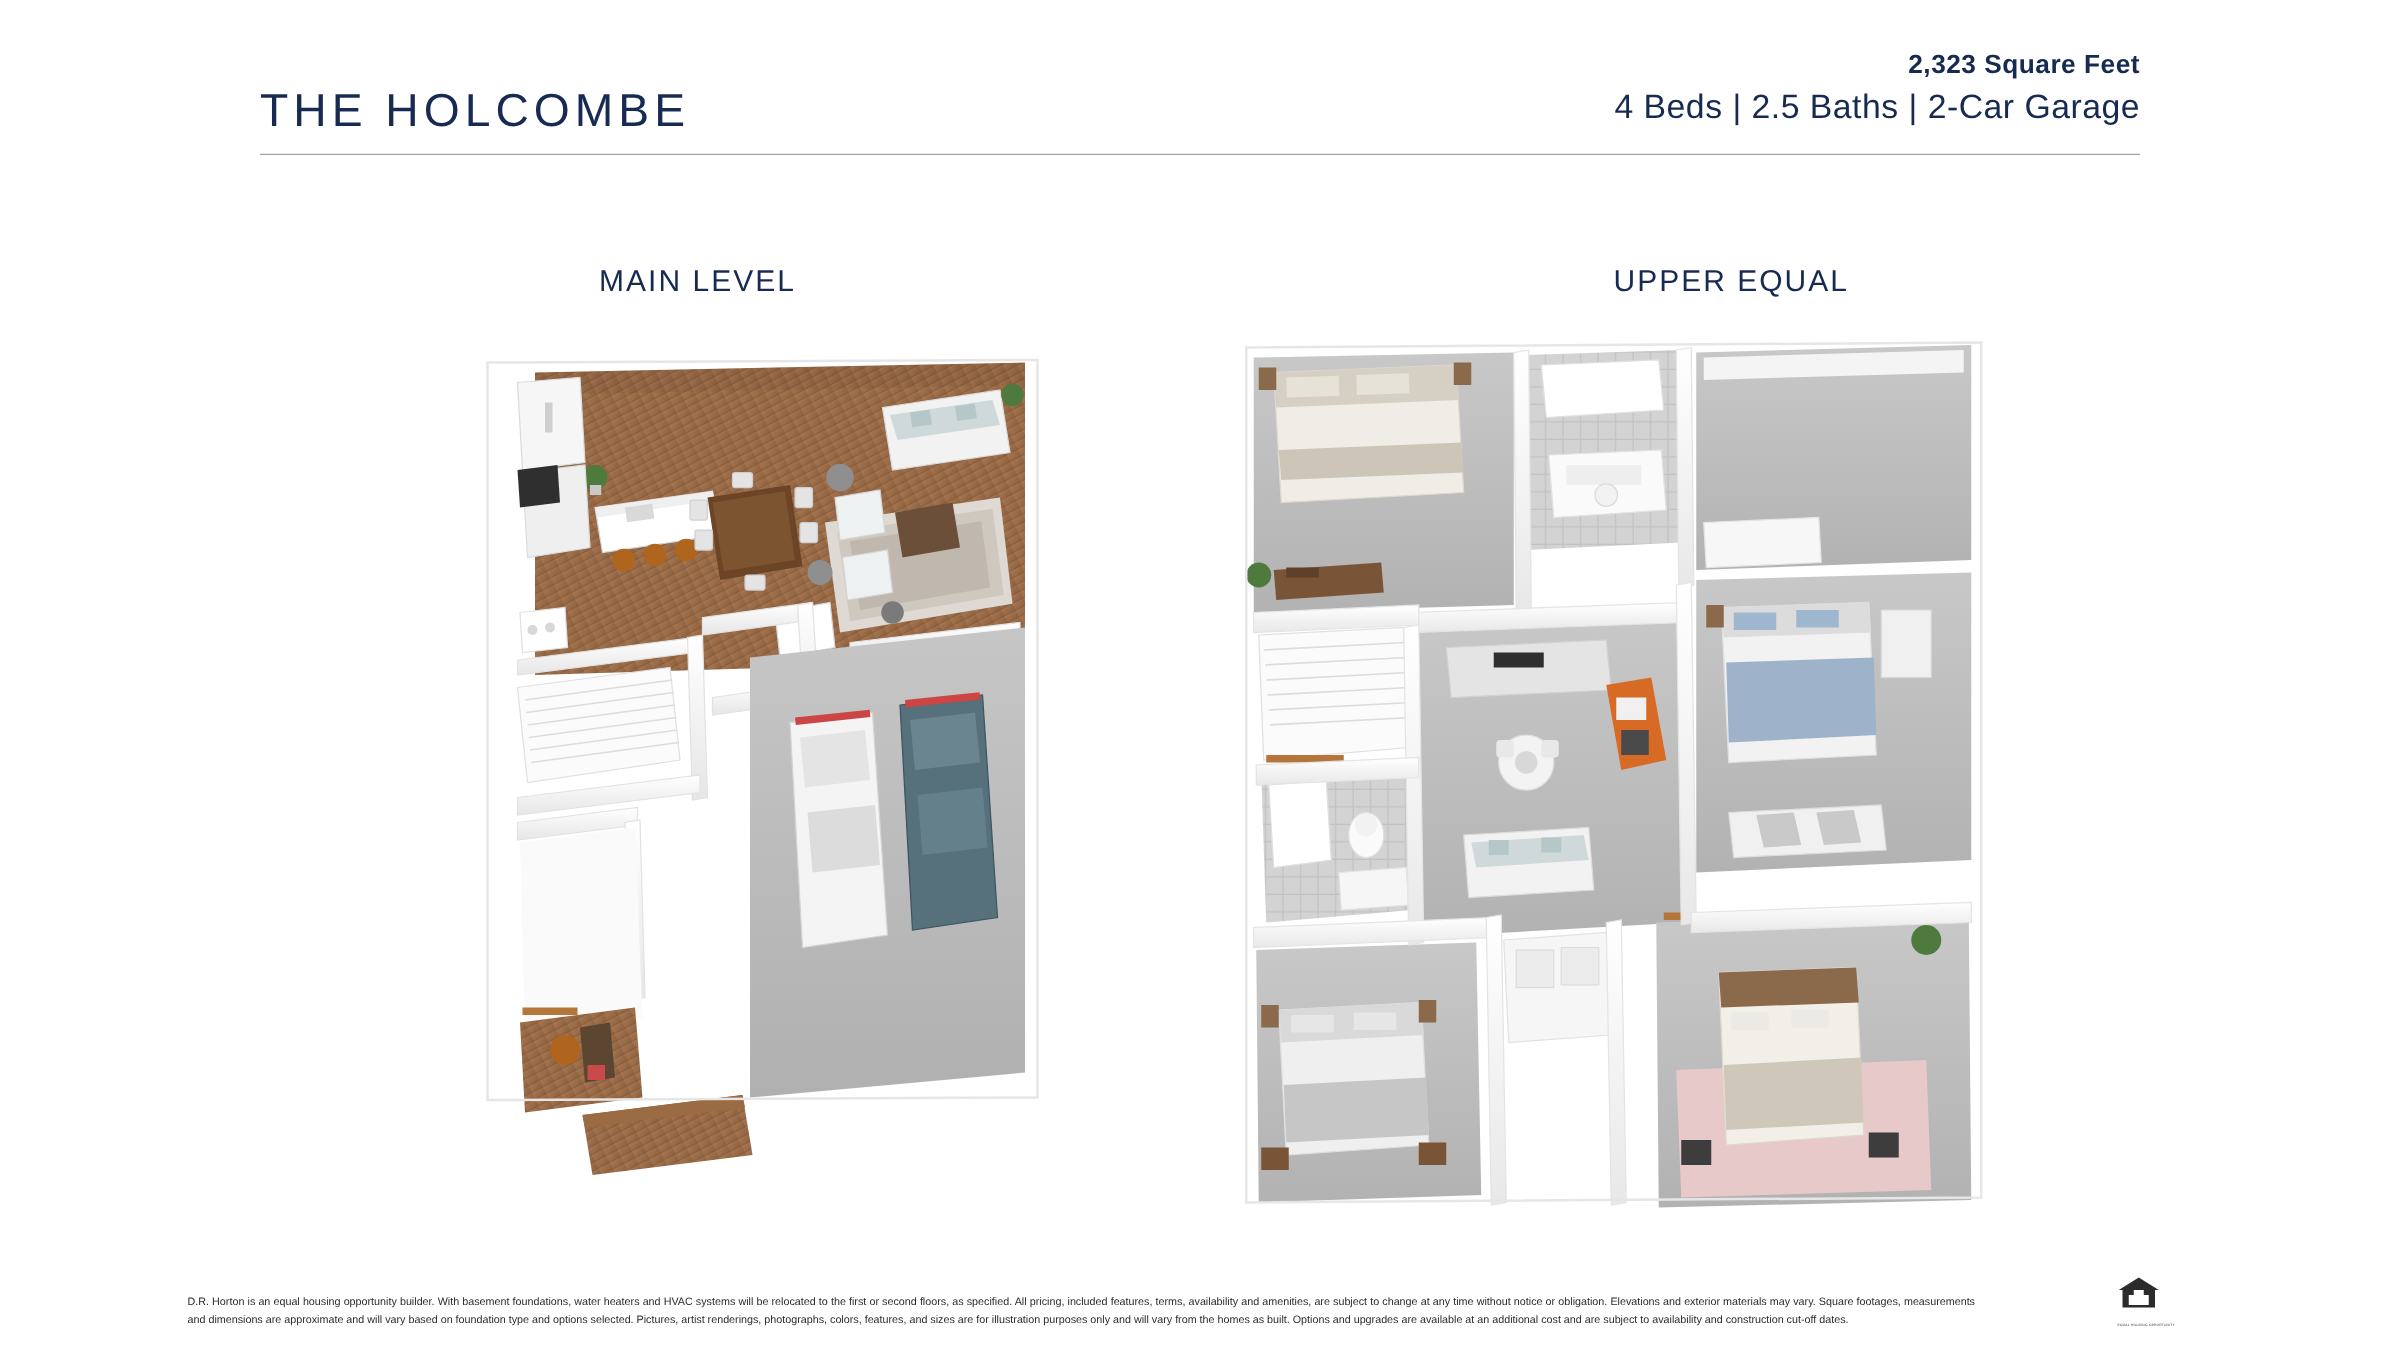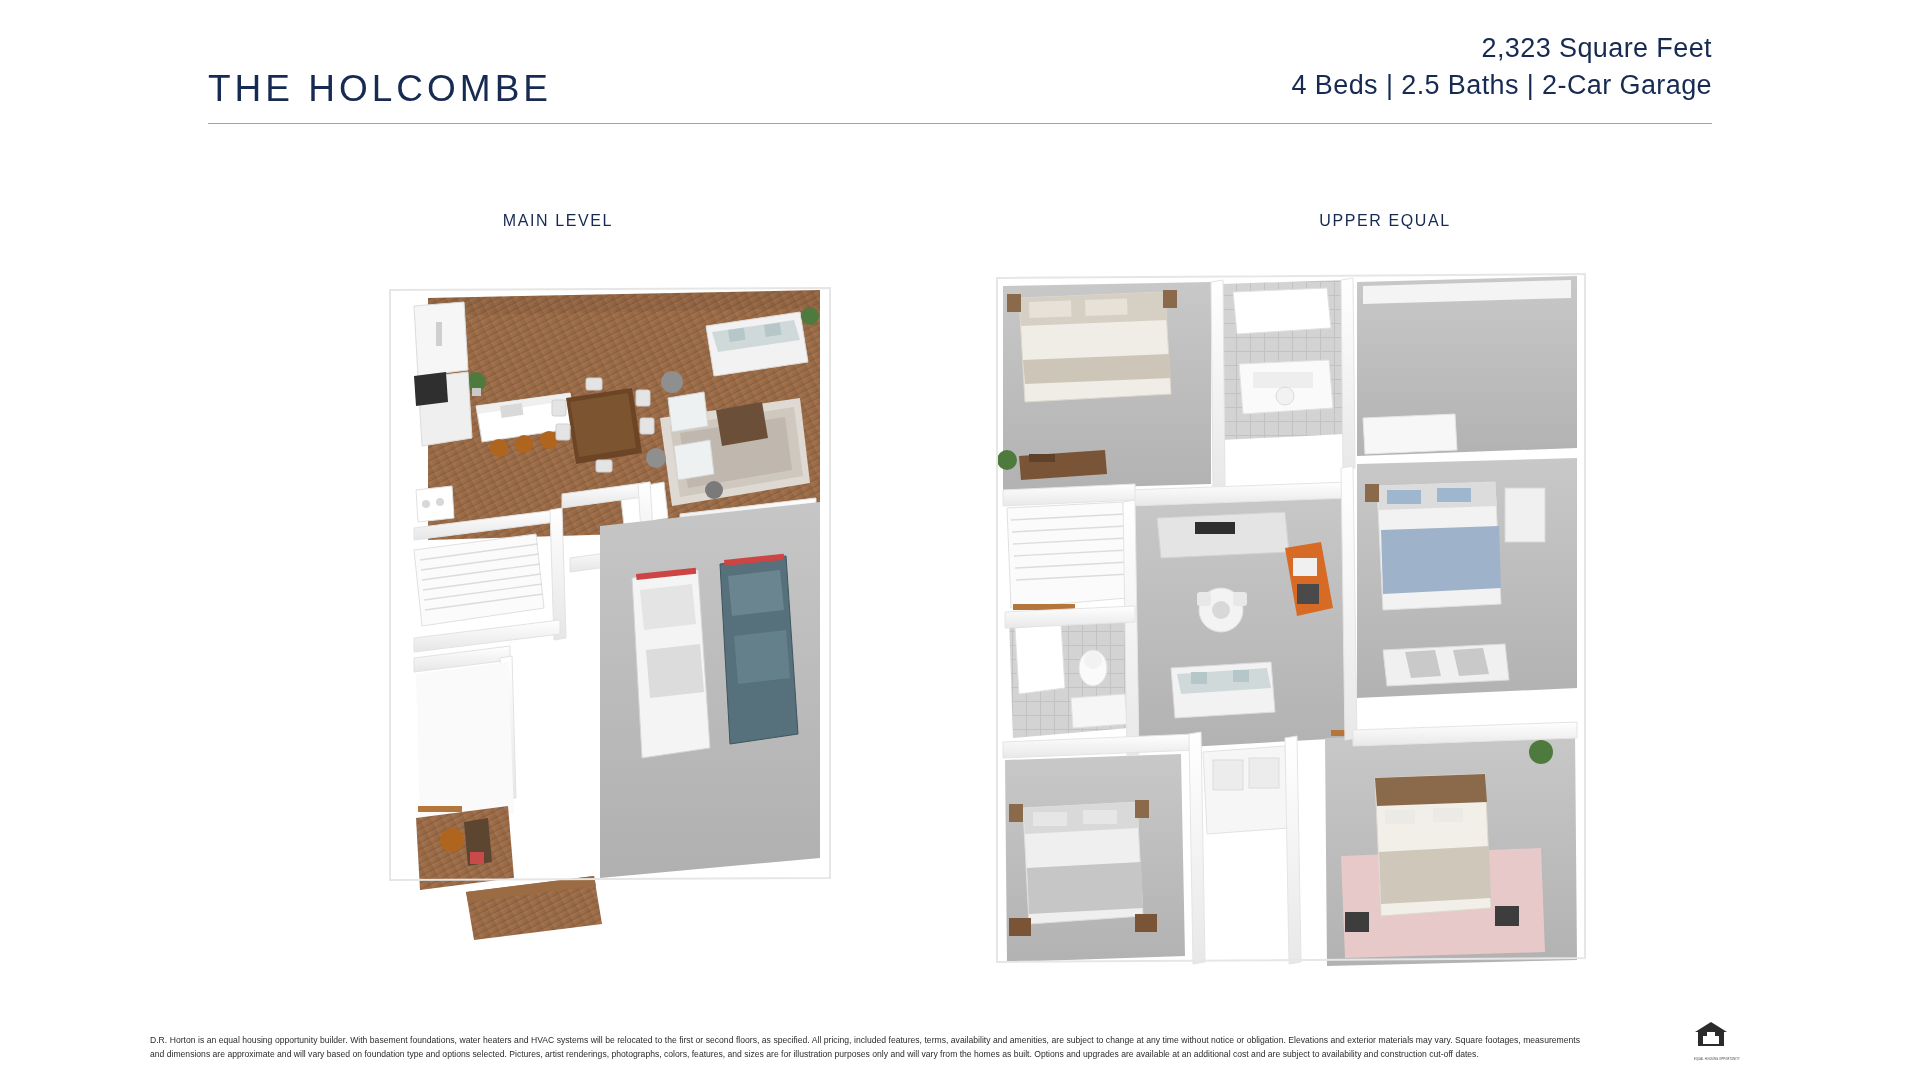--- a/index.html
+++ b/index.html
@@ -37,36 +37,36 @@
     font-weight: 400;
     line-height: 1;
     padding-bottom: 6px;
   }
   .header-right {
     text-align: right;
     color: #162a52;
     padding-bottom: 10px;
   }
   .sqft {
-    font-size: 27px;
+    font-size: 21px;
     letter-spacing: 0.4px;
     line-height: 1.35;
-    font-weight: 400;
+    font-weight: 700;
   }
   .specs {
     font-size: 27px;
     letter-spacing: 0.4px;
     line-height: 1.35;
     font-weight: 400;
   }
 
   
   .level-label {
     position: absolute;
-    font-size: 16px;
+    font-size: 24px;
     letter-spacing: 1.6px;
     color: #162a52;
     font-weight: 400;
     text-align: center;
     white-space: nowrap;
   }
   #label-main { left: 378px; top: 212px; width: 360px; }
   #label-upper { left: 1205px; top: 212px; width: 360px; }
 
   

